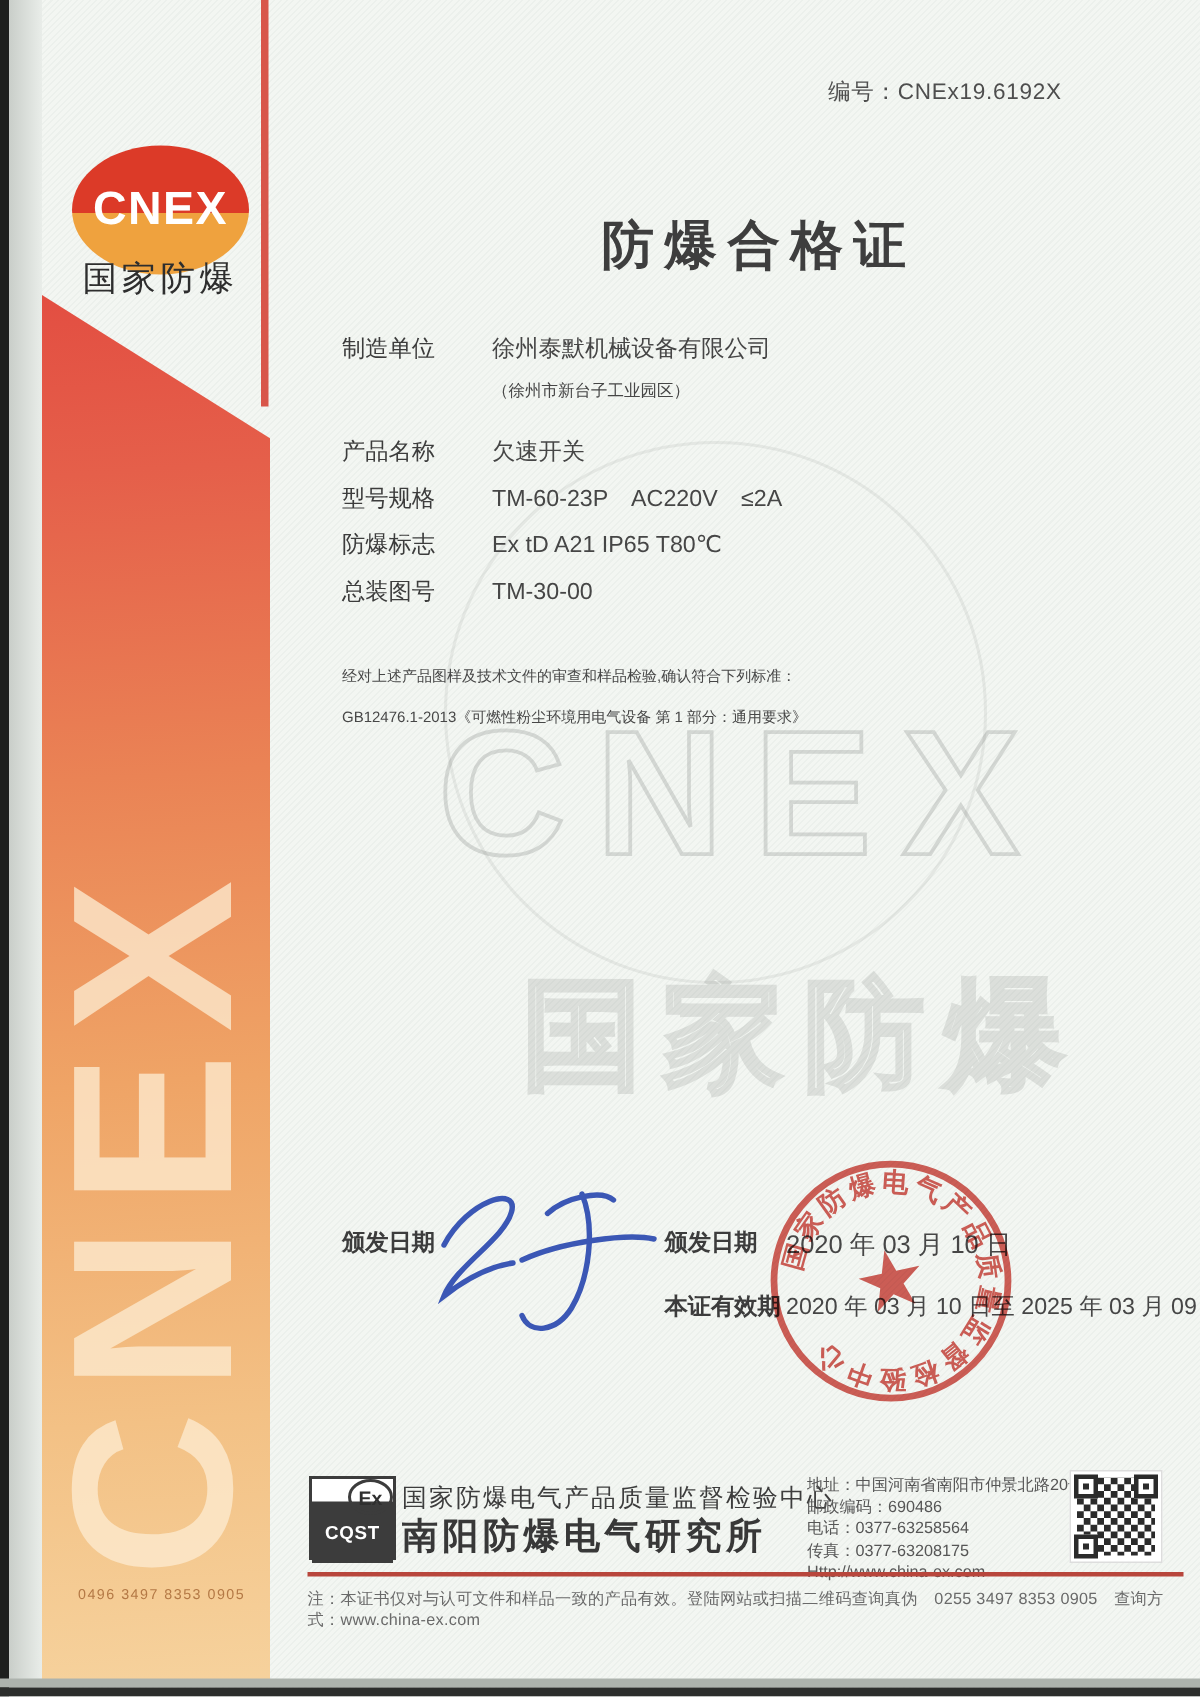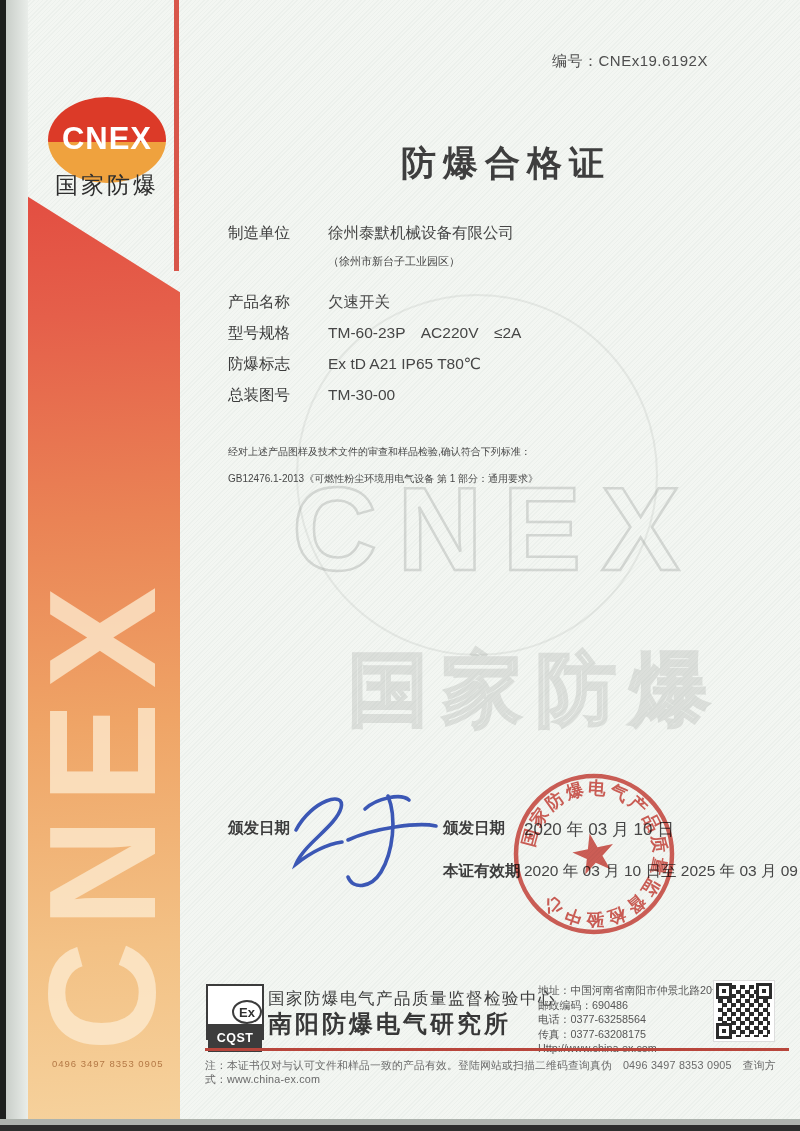--- a/index.html
+++ b/index.html
@@ -73,24 +73,24 @@
   .signer-label { position:absolute; left:228px; top:818px; font-size:15.5px; font-weight:700; color:#3c3c3c; }
   .sig-svg { position:absolute; left:268px; top:778px; }
   .issue-label { position:absolute; left:443px; top:818px; font-size:15.5px; font-weight:700; color:#3c3c3c; }
   .issue-value { position:absolute; left:524px; top:818px; font-size:17px; color:#464646; }
   .valid-label { position:absolute; left:443px; top:861px; font-size:15.5px; font-weight:700; color:#3c3c3c; }
   .valid-value { position:absolute; left:524px; top:861px; font-size:15.5px; color:#464646; white-space:nowrap; }
   .seal-svg { position:absolute; left:508px; top:768px; mix-blend-mode:multiply; opacity:.88; }
 
   
   .badge { position:absolute; left:206px; top:984px; width:58px; height:56px; border:2px solid #3c3c3c; background:#fff; }
-  .badge-top { height:38px; display:flex; align-items:flex-end; justify-content:center;padding-left:24px; }
+  .badge-top { height:15px; display:flex; align-items:flex-start; justify-content:center;padding-left:24px; }
   .badge-ex { width:36px; height:24px; border:2px solid #3c3c3c; border-radius:50%;
     display:flex; align-items:center; justify-content:center; font-size:13px; font-weight:700; color:#2f2f2f; }
-  .badge-bottom { height:28px; background:#3c3c3c; color:#fff; font-size:12.5px; font-weight:700;
+  .badge-bottom { height:41px; background:#3c3c3c; color:#fff; font-size:12.5px; font-weight:700;
     display:flex; align-items:center; justify-content:center; letter-spacing:.5px; }
   .org1 { position:absolute; left:268px; top:988px; font-size:16.5px; color:#3d3d3d; letter-spacing:1.5px; font-weight:500; }
   .org2 { position:absolute; left:268px; top:1008px; font-size:24px; color:#383838; letter-spacing:3px; font-weight:600; }
   .contact { position:absolute; left:538px; top:983px; font-size:10.8px; line-height:14.5px; color:#565656; }
   .qr { position:absolute; left:713px; top:980px; width:62px; height:62px; background:#fff; border:1px solid #ddd; }
   .qr-pattern { position:absolute; inset:4px; background:repeating-conic-gradient(#2b2b2b 0% 25%, transparent 0% 50%) 0 0 / 9px 9px; }
   .finder { position:absolute; width:16px; height:16px; border:3px solid #2b2b2b; background:#fff; }
   .finder::after { content:""; position:absolute; left:3px; top:3px; width:4px; height:4px; background:#2b2b2b; }
   .f-tl { left:2px; top:2px; } .f-tr { right:2px; top:2px; } .f-bl { left:2px; bottom:2px; }
   .footer-divider { position:absolute; left:205px; top:1048px; width:584px; height:2.5px; background:#b8463c; }
@@ -191,20 +191,20 @@
   </div>
 
   <div class="qr">
     <div class="qr-pattern"></div>
     <div class="finder f-tl"></div>
     <div class="finder f-tr"></div>
     <div class="finder f-bl"></div>
   </div>
 
   <div class="footer-divider"></div>
-  <div class="footer-note">注：本证书仅对与认可文件和样品一致的产品有效。登陆网站或扫描二维码查询真伪　0496 3497 8353 0905　查询方式：www.china-ex.com</div>
+  <div class="footer-note">注：本证书仅对与认可文件和样品一致的产品有效。登陆网站或扫描二维码查询真伪　0255 3497 8353 0905　查询方式：www.china-ex.com</div>
 
   <div class="edge-left-dark"></div>
   <div class="edge-left-gray"></div>
   <div class="edge-bottom-gray"></div>
   <div class="edge-bottom-dark"></div>
 
 </div>
 
 </body></html>

